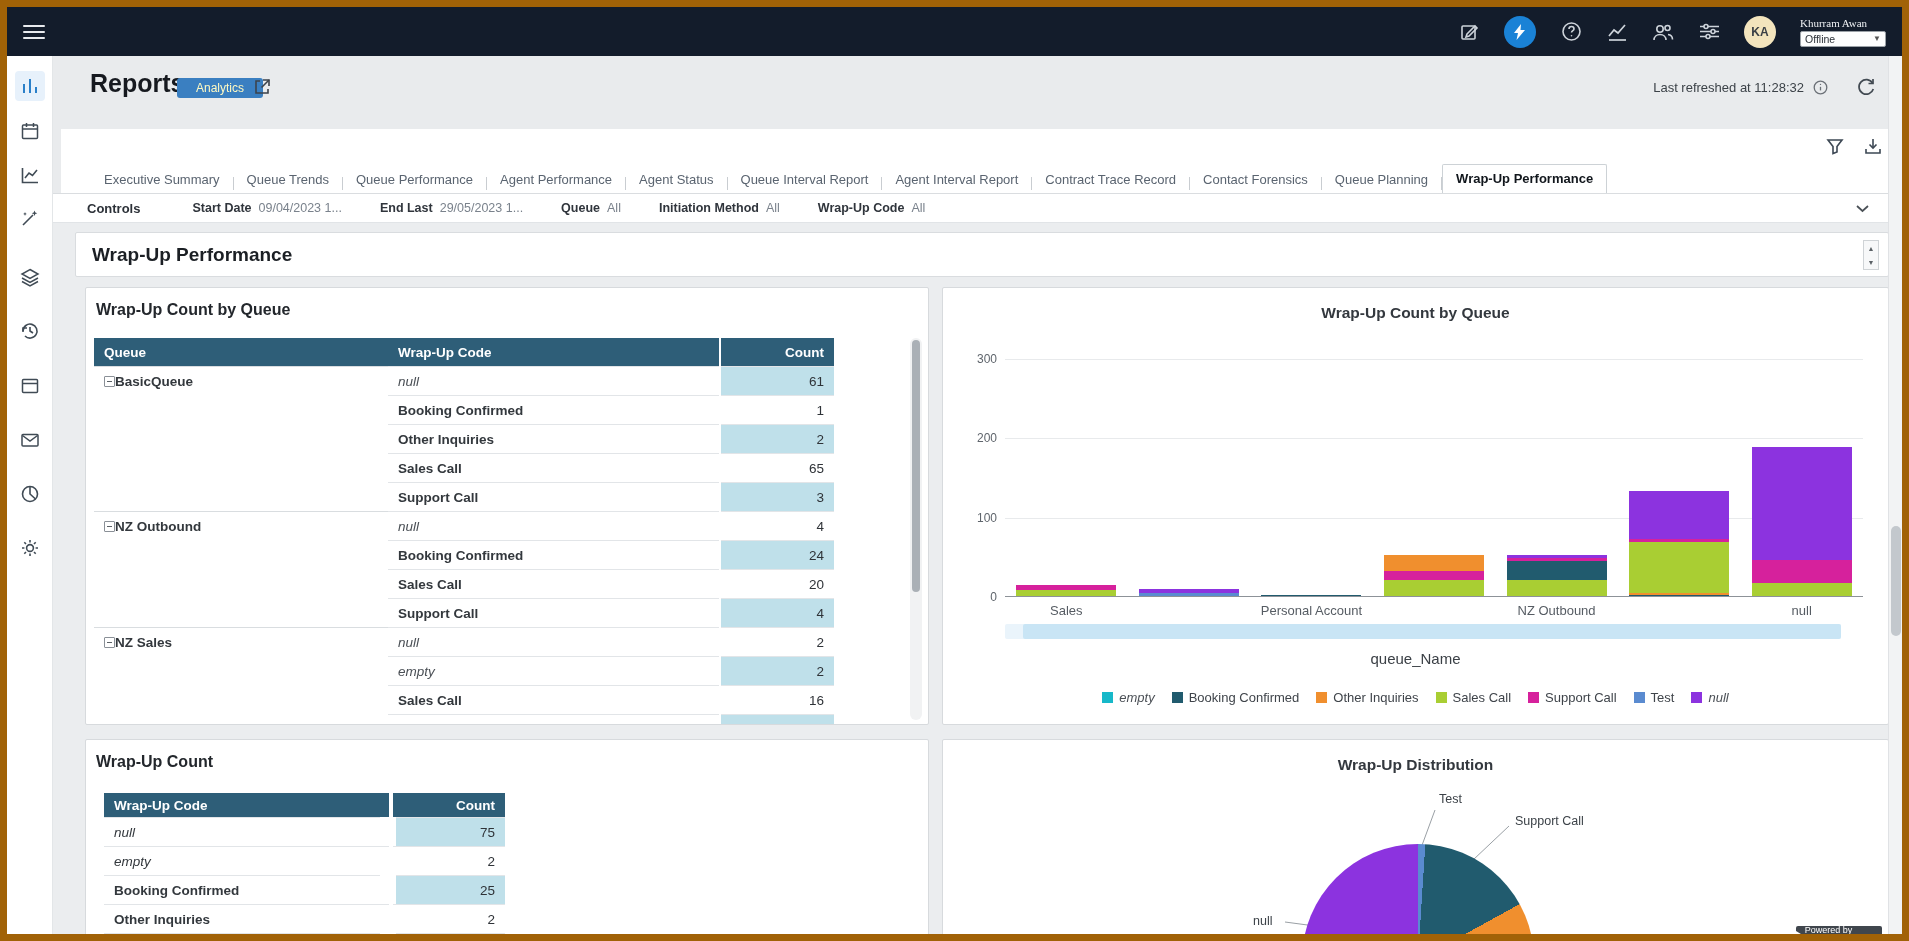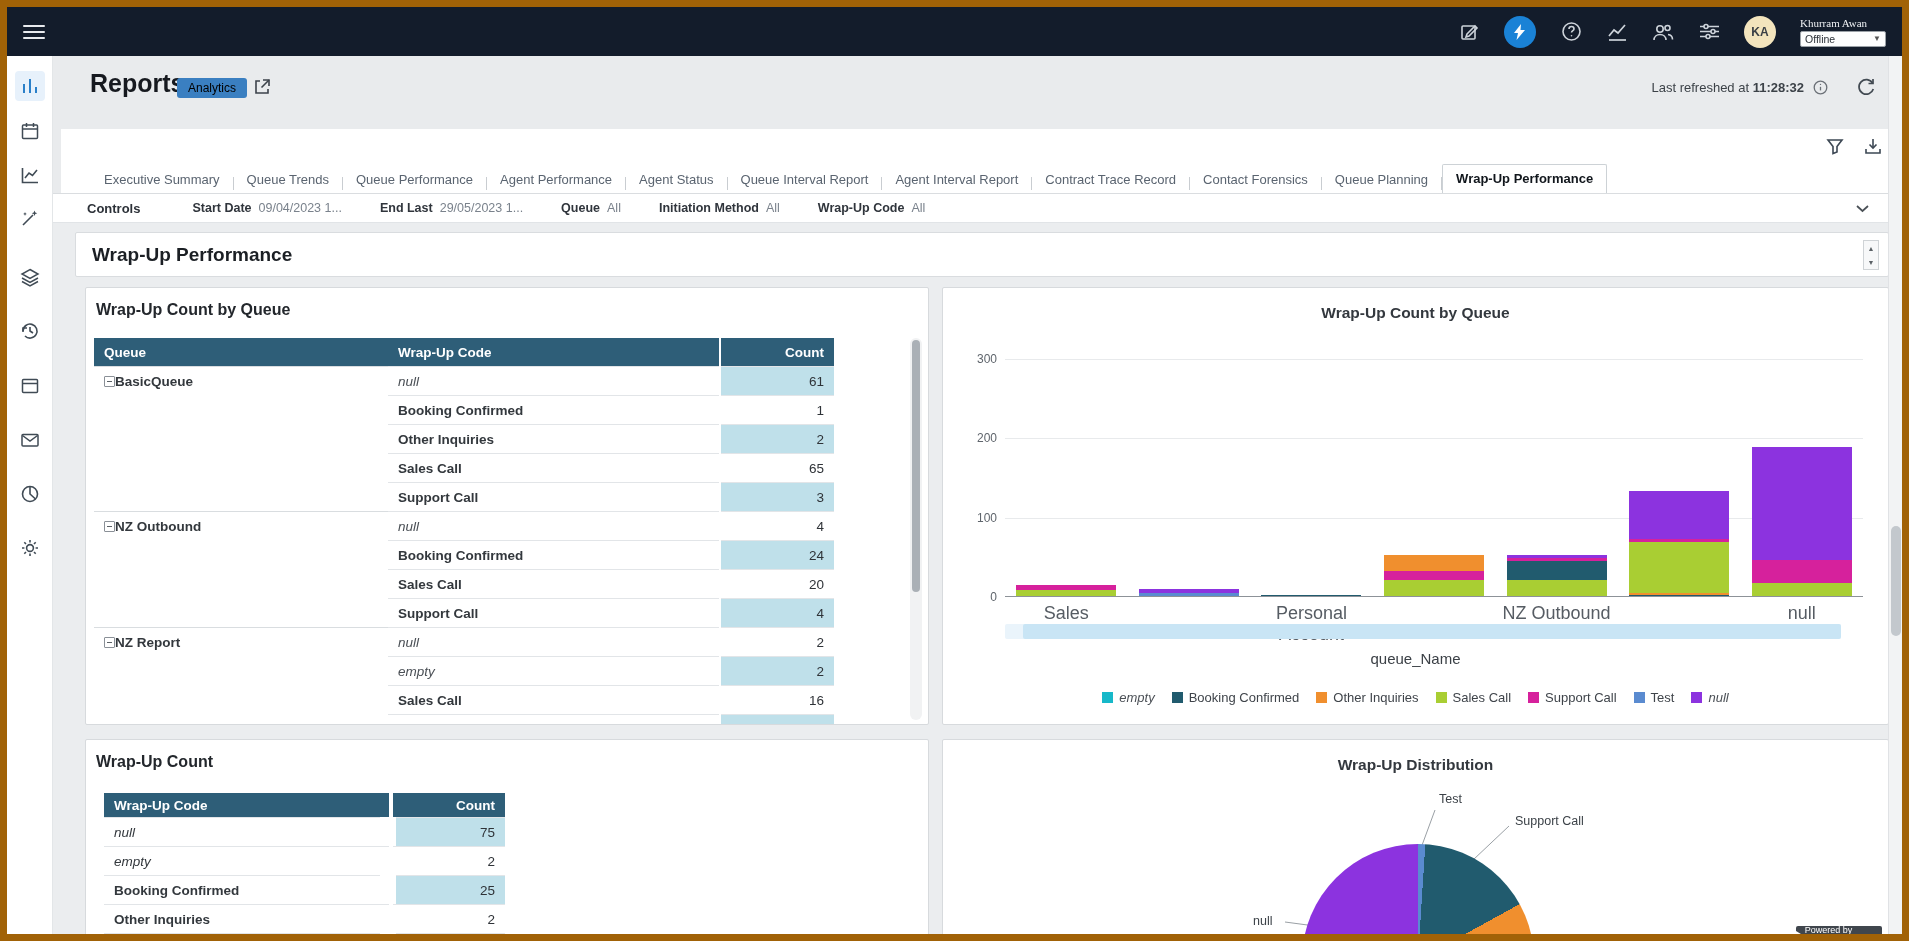--- a/index.html
+++ b/index.html
@@ -24,24 +24,24 @@
   
   .sidebar { position:absolute; left:0; top:49px; width:46px; bottom:0; background:#fff; border-right:1px solid #e3e6e8; }
   .sb-icon { position:absolute; left:8px; width:30px; height:30px; display:flex; align-items:center; justify-content:center; border-radius:4px; cursor:pointer; }
   .sb-icon svg { stroke:#404b55; }
   .sb-icon.active { background:#e7f1fb; }
   .sb-icon.active svg { stroke:#1774c4; }
 
   
   .main { position:absolute; left:46px; top:49px; right:14px; bottom:0; background:#e9ebed; }
   .hdr-title { position:absolute; left:37px; top:13px; font-size:25px; font-weight:700; color:#16191f; }
-  .hdr-badge { position:absolute; left:124px; top:22px; background:#3a7fc1; color:#000000; font-size:12px; padding:3px 11px; border-radius:3px; cursor:pointer; }
+  .hdr-badge { position:absolute; left:124px; top:22px; background:#3a7fc1; color:#fef9c3; font-size:12px; padding:3px 19px; border-radius:3px; cursor:pointer; }
   .ext-link { position:absolute; left:200px; top:22px; cursor:pointer; }
   .refresh-wrap { position:absolute; right:60px; top:24px; display:flex; align-items:center; gap:9px; font-size:13px; color:#3c4248; }
-  .refresh-wrap b { font-weight:700; }
+  .refresh-wrap b { font-weight:400; }
   .refresh-icon { position:absolute; right:12px; top:21px; cursor:pointer; }
 
   .card { position:absolute; left:8px; top:73px; width:100%; height:94px; background:#fff; }
   .card-tools { position:absolute; right:14px; top:8px; display:flex; gap:20px; }
   .card-tools .tool { cursor:pointer; }
 
   .tabbar { position:absolute; left:30px; right:10px; top:36px; height:30px; display:flex; align-items:flex-end; }
   .tab { font-size:13px; color:#5a6470; padding:6px 13px 8px; white-space:nowrap; cursor:pointer; }
   .tab-sep { width:1px; height:13px; background:#c9cdd1; align-self:center; margin-top:6px; }
   .tab.active { background:#fff; border:1px solid #cdd2d6; border-bottom:1px solid #fff; border-radius:2px 2px 0 0; font-weight:700; color:#11161c; margin-bottom:-1px; padding-bottom:9px; }
@@ -87,21 +87,21 @@
   .collapse-box::after { content:""; position:absolute; left:2px; right:2px; top:4px; height:1px; background:#5b6166; }
   .tbl-vscroll { position:absolute; left:824px; top:50px; width:12px; height:382px; background:#f1f2f3; border-radius:6px; }
   .tbl-vscroll .thumb { position:absolute; left:2px; top:2px; width:8px; height:252px; background:#aab0b6; border-radius:4px; }
 
   
   .plot { position:absolute; left:62px; top:71px; width:858px; height:238px; border-bottom:1px solid #8d9298; }
   .gridline { position:absolute; left:0; width:100%; height:1px; background:#e8eaec; }
   .ytick { position:absolute; width:40px; text-align:right; font-size:12px; color:#5f656c; }
   .bar { position:absolute; bottom:0; width:100px; display:flex; flex-direction:column-reverse; cursor:pointer; }
   .seg { width:100%; }
-  .xlab { position:absolute; top:315px; text-align:center; font-size:18px; color:#565c63; }
+  .xlab { position:absolute; top:315px; text-align:center; font-size:13px; color:#565c63; }
   .zoombar { position:absolute; left:62px; top:336px; width:836px; height:15px; background:#eaf4fb; border-radius:2px; cursor:pointer; }
   .zoombar .zthumb { position:absolute; left:18px; right:0; top:0; bottom:0; background:#c9e5f5; border-radius:2px; }
   .xaxis-title { position:absolute; left:0; right:0; top:362px; text-align:center; font-size:15px; color:#3b4046; }
   .legend { position:absolute; left:0; right:0; top:402px; display:flex; justify-content:center; gap:17px; }
   .leg-item { display:flex; align-items:center; gap:6px; font-size:13px; color:#3f444a; cursor:pointer; }
   .leg-sw { width:11px; height:11px; flex:0 0 auto; }
 
   
   .ctable { position:absolute; left:18px; top:53px; width:401px; }
   .ct-hcell { background:#2e5e78; color:#fff; font-size:13.5px; font-weight:700; height:24px; display:flex; align-items:center; padding:0 10px; }
@@ -418,21 +418,21 @@
                 <div class="bcell c-count">20</div>
               </div>
               <div class="prow">
                 <div class="bcell c-queue"></div>
                 <div class="bcell c-code">Support Call</div>
                 <div class="bcell c-count blue">4</div>
               </div>
               <div class="prow grp-start">
                 <div class="bcell c-queue">
                   <span class="collapse-box"></span>
-                  <span>NZ Report</span>
+                  <span>NZ Sales</span>
                 </div>
                 <div class="bcell c-code ital">null</div>
                 <div class="bcell c-count">2</div>
               </div>
               <div class="prow">
                 <div class="bcell c-queue"></div>
                 <div class="bcell c-code ital">empty</div>
                 <div class="bcell c-count blue">2</div>
               </div>
               <div class="prow">

